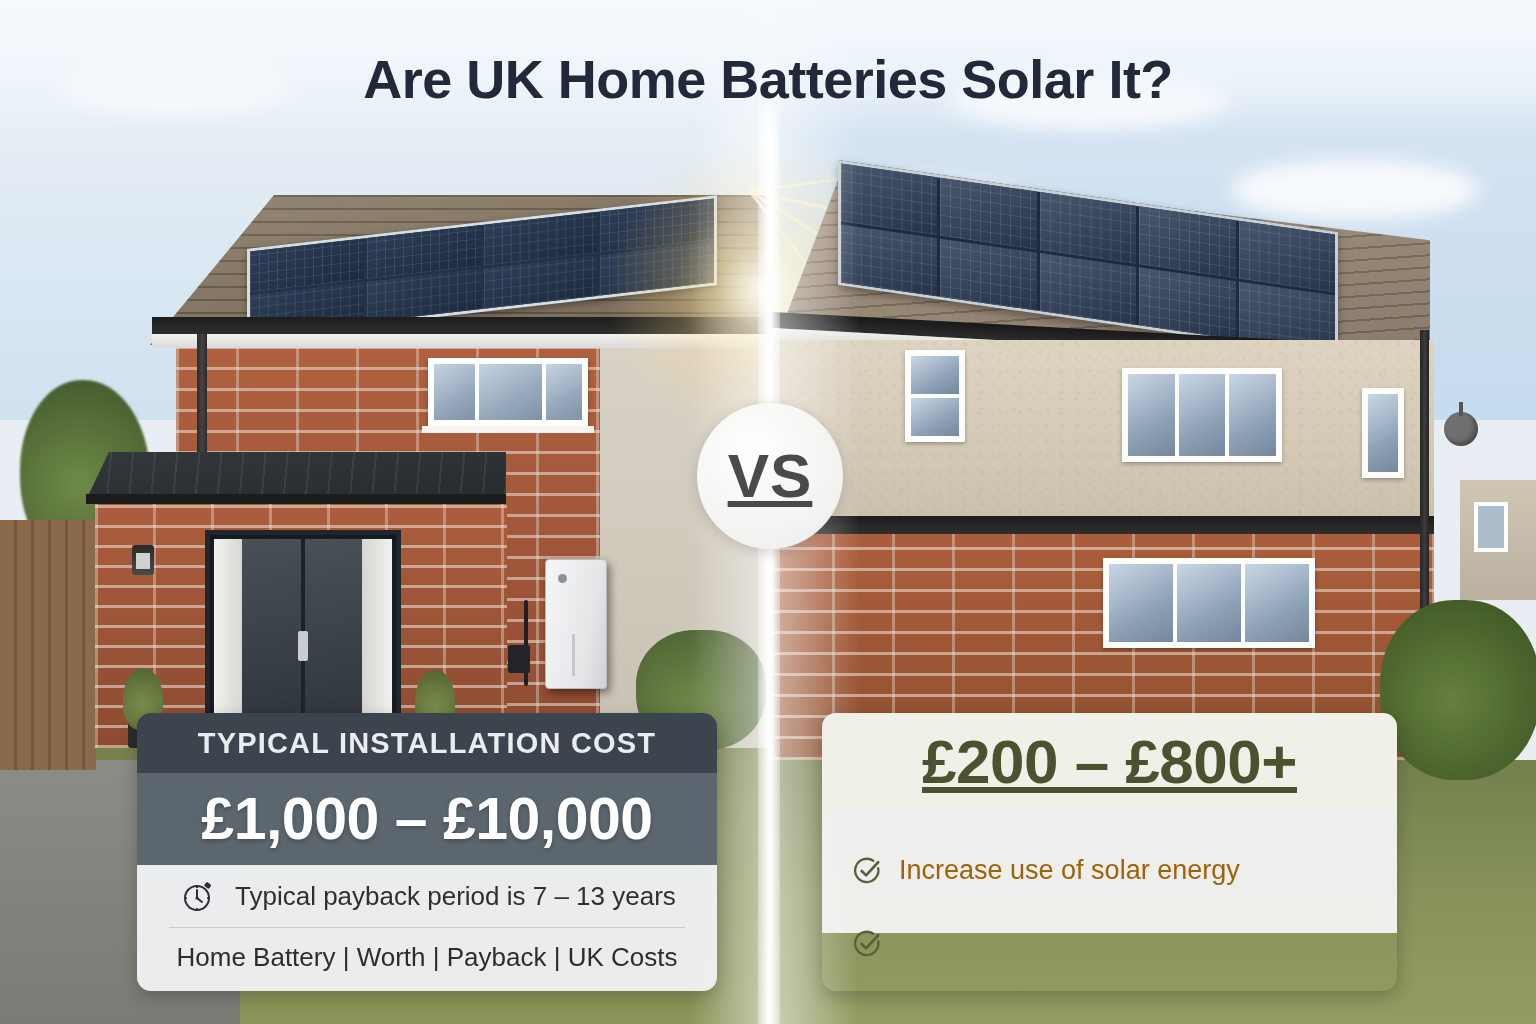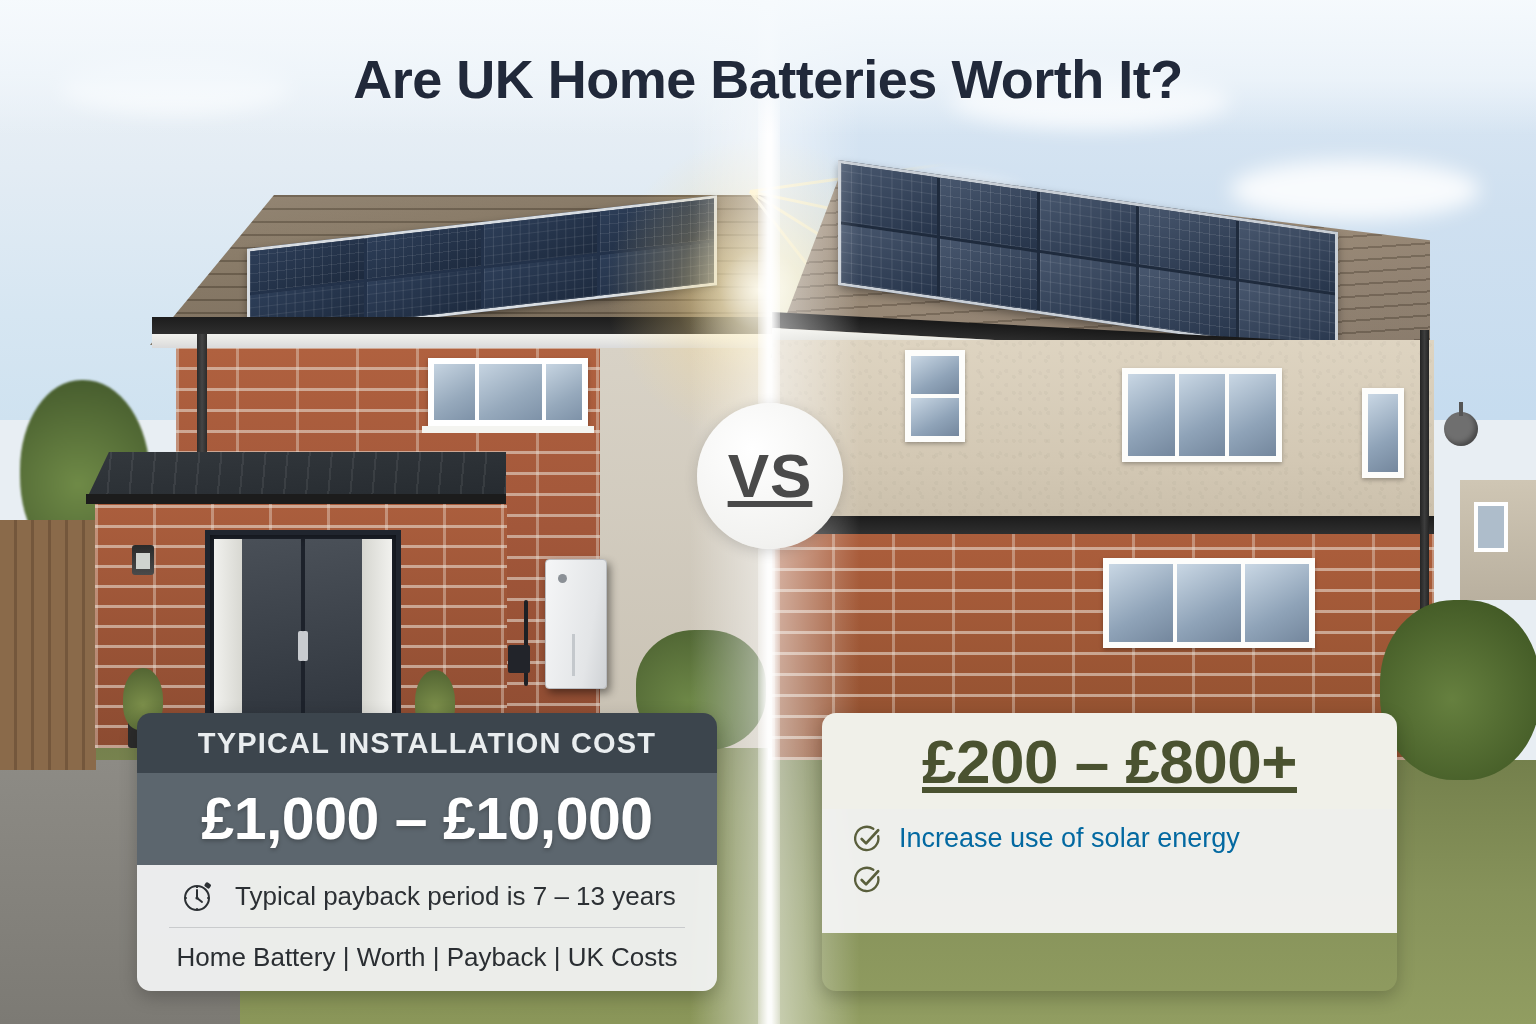--- a/index.html
+++ b/index.html
@@ -255,21 +255,21 @@
     height:58px; background:#d4d7c2;
     display:flex; align-items:center; justify-content:center;
     color:#4f5531; font-size:29px; font-weight:bold; letter-spacing:1.2px;
   }
   .cr-value {
     height:96px; background:#f0f0e9;
     display:flex; align-items:center; justify-content:center;
     color:#4a5230; font-size:62px; font-weight:bold; letter-spacing:-.5px;text-decoration:underline;
   }
   .cr-foot { height:124px; background:rgba(246,246,247,.93); padding:14px 30px 0; display:flex; flex-direction:column; gap:10px; }
-  .cr-item { display:flex; align-items:center; gap:16px; color:#0369a1; font-size:27px; }
+  .cr-item { display:flex; align-items:center; gap:16px; color:#a16207; font-size:27px;margin-top:32px; }
 
   
   .ico { flex:0 0 auto; display:block; }
 </style>
 </head>
 <body>
 
 <div class="stage">
 
   <div class="sky"></div>
@@ -390,21 +390,21 @@
 
   <div class="fade-left"></div>
   <div class="fade-right"></div>
   <div class="divider"></div>
 
   <div class="vs-badge">
     <span class="vs-text">VS</span>
   </div>
 
   <div class="title-band"></div>
-  <div class="title">Are UK Home Batteries Worth It?</div>
+  <div class="title">Are UK Home Batteries Solar It?</div>
 
   <div class="card card-left">
     <div class="cl-head">TYPICAL INSTALLATION COST</div>
     <div class="cl-value">£1,000 – £10,000</div>
     <div class="cl-foot">
       <div class="cl-note">
         <svg class="ico" width="34" height="34" viewBox="0 0 34 34">
           <circle cx="16" cy="19" r="12" fill="none" stroke="#2c3034" stroke-width="2"></circle>
           <line x1="16" y1="19" x2="16" y2="11" stroke="#2c3034" stroke-width="2" stroke-linecap="round"></line>
           <line x1="16" y1="19" x2="21" y2="23" stroke="#2c3034" stroke-width="2" stroke-linecap="round"></line>

